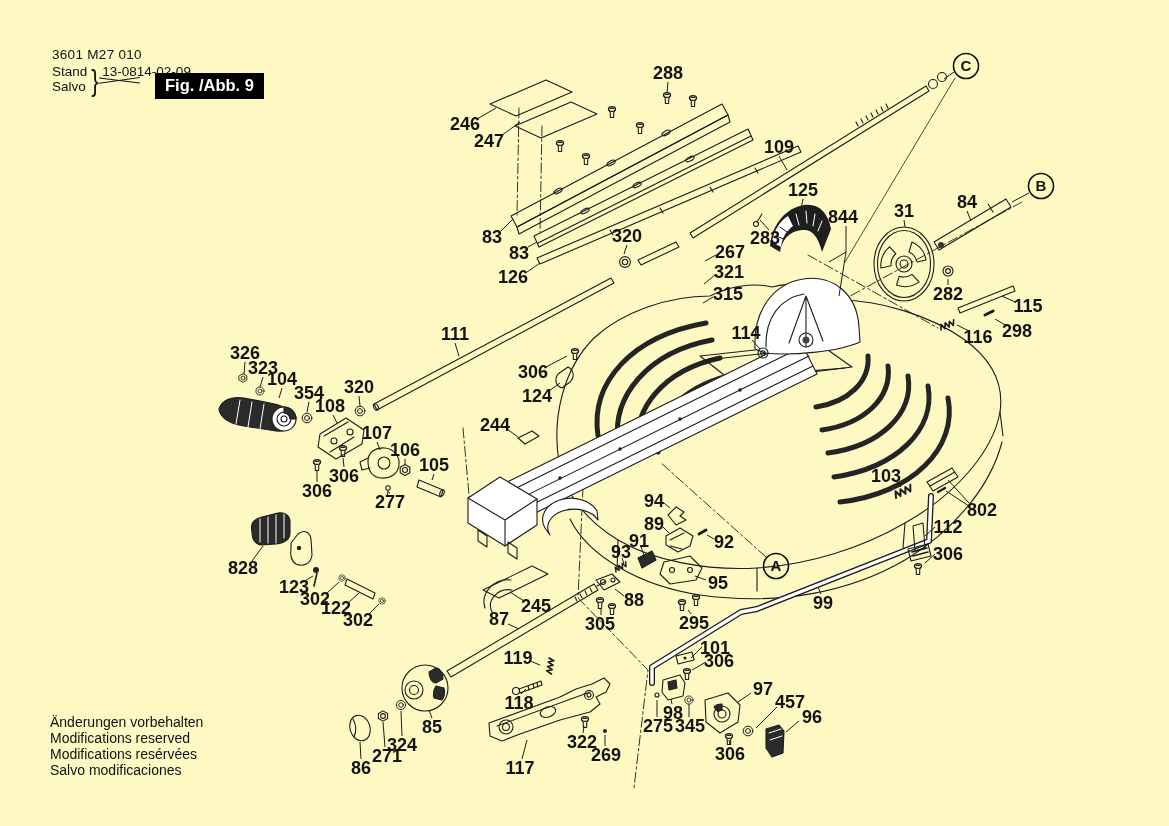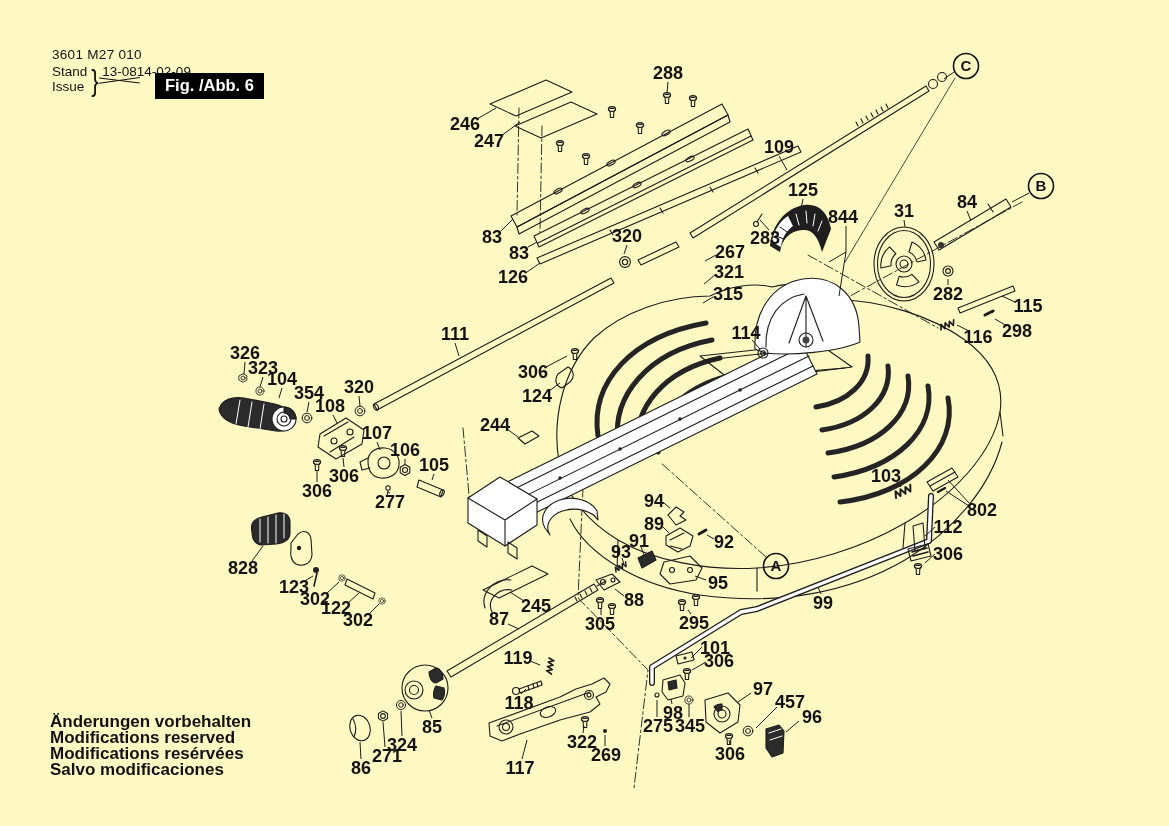--- a/index.html
+++ b/index.html
@@ -11,21 +11,21 @@
   .rev-labels{display:flex;flex-direction:column;line-height:15px;}
   .brace{font-size:30px;font-weight:400;transform:scaleX(.75);margin:0 2px 0 3px;}
   .rev-dates{display:flex;flex-direction:row;line-height:15px;}
   .old-date{position:relative;display:inline-block;}
   .old-date::before,.old-date::after{content:"";position:absolute;left:-3px;right:-3px;top:46%;
         border-top:1.4px solid #111;}
   .old-date::before{transform:rotate(-8deg);}
   .old-date::after{transform:rotate(7deg);}
   .figbox{position:absolute;left:155px;top:73px;background:#000;color:#fff;font-weight:bold;
         font-size:16.5px;padding:3px 10px 4px;}
-  .footer{position:absolute;left:50px;top:714px;font-size:17px;line-height:16px;font-weight:bold;}
+  .footer{position:absolute;left:50px;top:714px;font-size:14px;line-height:16px;}
   #drawing{stroke:#1c1c1c;fill:none;stroke-width:1.1;stroke-linejoin:round;stroke-linecap:round;}
   #leader-layer polyline{fill:none;stroke:#1c1c1c;stroke-width:1;}
   #label-layer text{font-family:"Liberation Sans",sans-serif;font-size:18px;font-weight:bold;
         fill:#131313;text-anchor:middle;}
   #view-letter-layer circle{fill:none;stroke:#131313;stroke-width:1.6;}
   #view-letter-layer text{font-family:"Liberation Sans",sans-serif;font-size:15px;font-weight:bold;
         fill:#131313;text-anchor:middle;}
   .dash{stroke-dasharray:10 3 2.5 3;stroke-width:.9;}
   .slot{stroke:#242424;stroke-width:5;stroke-linecap:round;}
   .dark{fill:#2b2b2b;stroke:#1c1c1c;}
@@ -33,29 +33,29 @@
 </style>
 </head>
 <body>
 
 <div class="page">
 
   <div class="hdr-part">3601 M27 010</div>
   <div class="hdr-rev">
     <span class="rev-labels">
       <span>Stand</span>
-      <span>Issue</span>
+      <span>Salvo</span>
     </span>
     <span class="brace">}</span>
     <span class="rev-dates">
       <span class="old-date">13-08</span>
       <span>14-02-09</span>
     </span>
   </div>
-  <div class="figbox">Fig. /Abb. 6</div>
+  <div class="figbox">Fig. /Abb. 9</div>
 
   <div class="footer">
       <div>Änderungen vorbehalten</div>
       <div>Modifications reserved</div>
       <div>Modifications resérvées</div>
       <div>Salvo modificaciones</div>
     </div>
 
   <svg id="diagram" width="1169" height="826" viewBox="0 0 1169 826">
     <defs>

